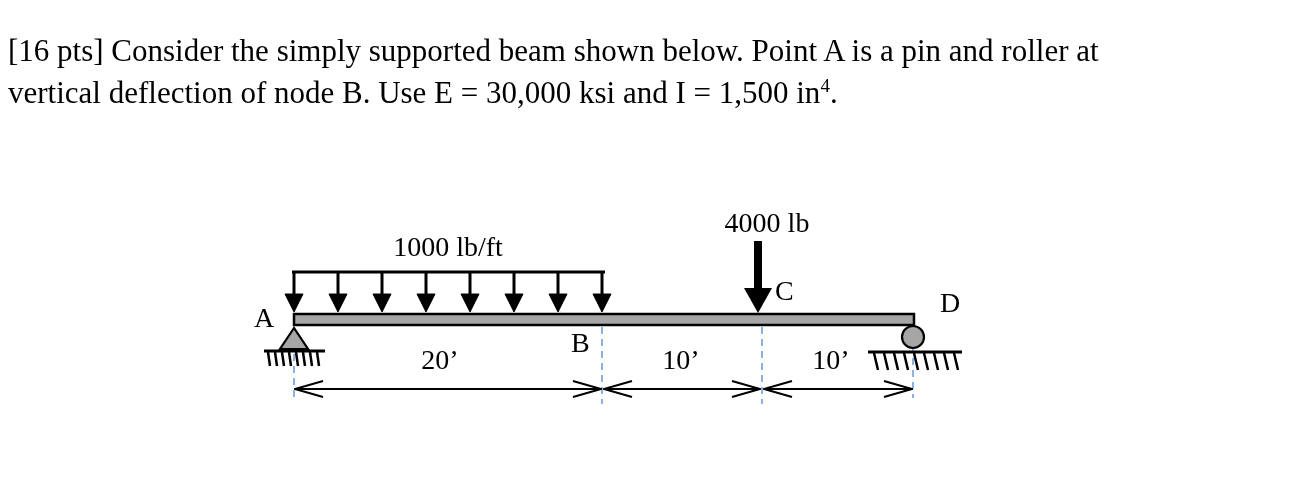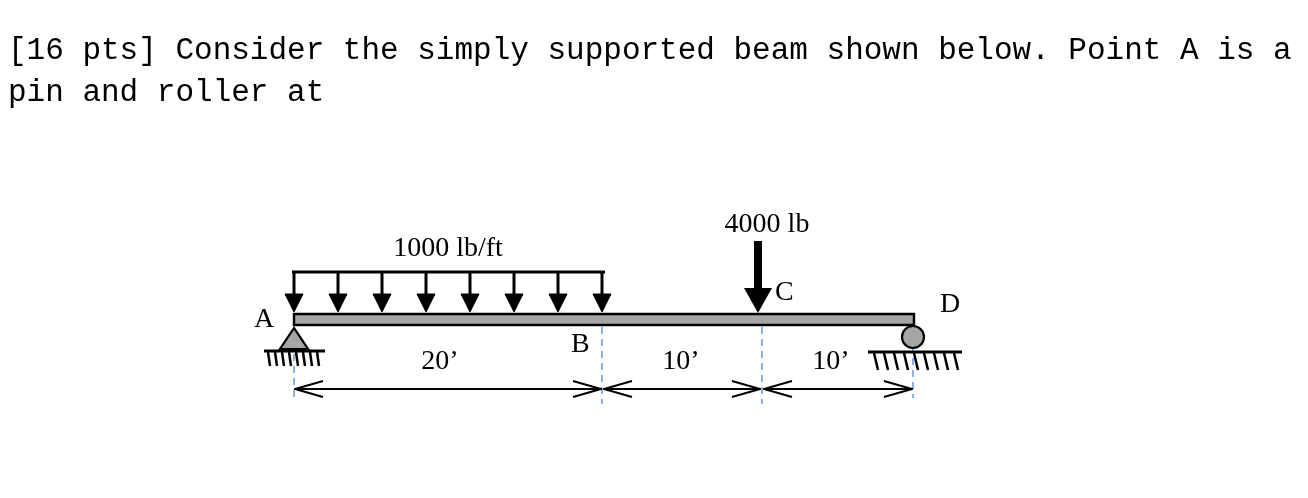--- a/index.html
+++ b/index.html
@@ -1,30 +1,31 @@
 <!DOCTYPE html>
 <html><head>
 <meta charset="utf-8">
 <style>
   html, body { margin: 0; padding: 0; background: #ffffff; }
   body { width: 1308px; height: 498px; position: relative; overflow: hidden; }
   .problem-text {
     position: absolute; left: 8px; top: 30px; width: 1290px;
-    font-family: Liberation Mono, monospace;
+    font-family: Liberation Serif, serif;
     font-size: 31px; line-height: 42px; color: #000;
   }
   .problem-text sup { font-size: 19px; line-height: 0; vertical-align: super; }
   .diagram { position: absolute; left: 0; top: 0; }
   .lbl { font-family: "Liberation Serif", "DejaVu Serif", serif; fill: #000; }
 </style>
 </head>
 <body>
 
 <div class="problem-text">
   <div>[16 pts] Consider the simply supported beam shown below. Point A is a pin and roller at</div>
+  <div><span>vertical deflection of node B. Use E = 30,000 ksi and I = 1,500 in</span><sup>4</sup><span>.</span></div>
 </div>
 
 <svg class="diagram" width="1308" height="498" viewBox="0 0 1308 498" xmlns="http://www.w3.org/2000/svg">
   <defs>
     <marker id="openArrow" markerWidth="30" markerHeight="20" refX="29" refY="10" orient="auto-start-reverse" markerUnits="userSpaceOnUse">
       <path d="M1,2 L29,10 L1,18" fill="none" stroke="#000" stroke-width="2.2"></path>
     </marker>
   </defs>
 
   <g stroke="#5b8fd6" stroke-width="1.4" stroke-dasharray="7,5">

